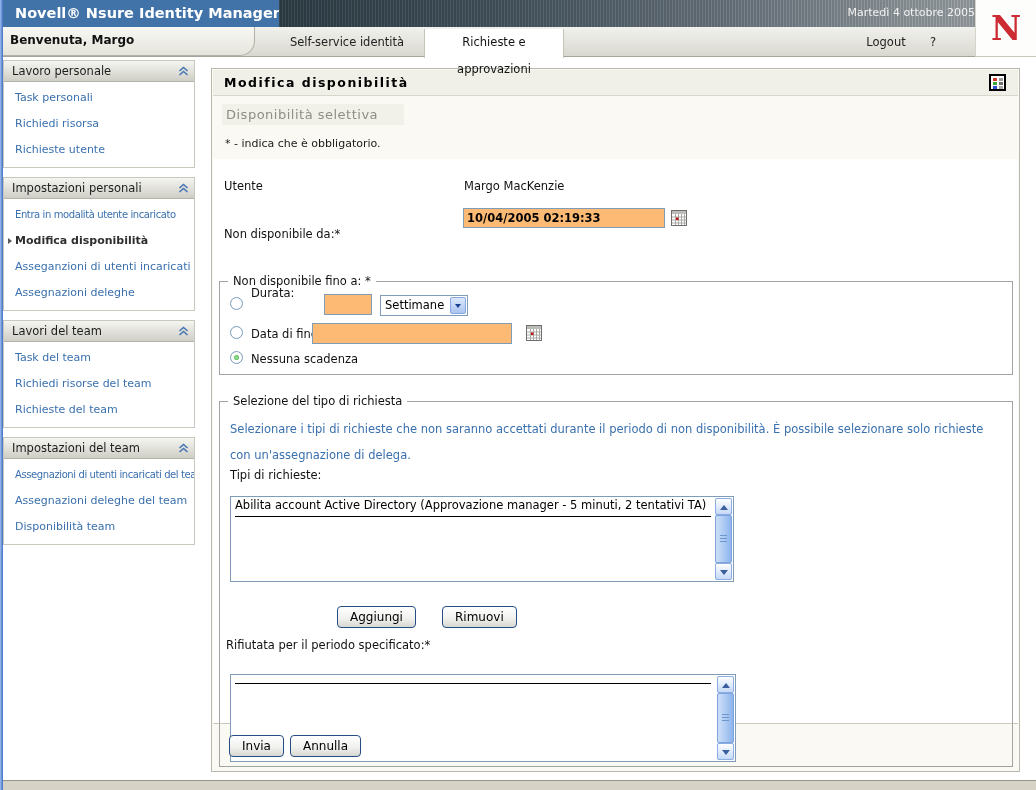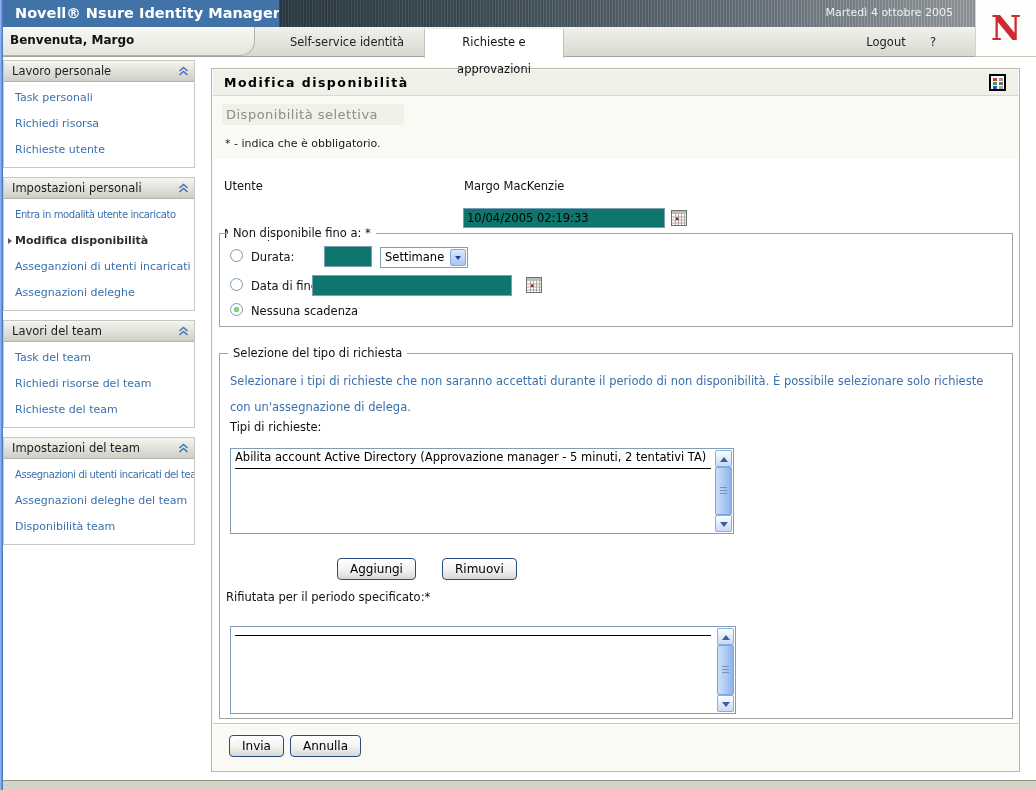--- a/index.html
+++ b/index.html
@@ -17,21 +17,21 @@
 
   
   .topband { position:absolute; left:3px; top:0; width:972px; height:27px; }
   .novell-title { position:absolute; left:0; top:0; width:276px; height:27px;
     background:#4173a9; color:#fff; font-weight:bold; font-size:14.5px;
     line-height:27px; padding-left:12px; white-space:nowrap; }
   .texband { position:absolute; left:276px; top:0; right:0; height:27px;
     background:
       repeating-linear-gradient(90deg, rgba(255,255,255,0.06) 0 1px, rgba(0,0,0,0.10) 1px 3px),
       linear-gradient(90deg,#2e3d46,#42525c 30%,#6b7680 65%,#8f979c 90%,#99a0a4);
-    color:#f2f2f2; font-size:11px; text-align:right; line-height:25px; padding-right:22px; }
+    color:#f2f2f2; font-size:11px; text-align:right; line-height:25px; padding-right:0; }
   .logo-box { position:absolute; left:975px; top:0; width:61px; height:57px;
     background:#fdfdfc; border-left:1px solid #d5d3ca; border-bottom:1px solid #c9c7bd;
     text-align:center; }
   .logo-n { font-size:33px; font-weight:bold; color:#cc2b31; line-height:57px;
     font-family:"DejaVu Serif","Liberation Serif",serif; }
 
   
   .subband { position:absolute; left:3px; top:27px; width:972px; height:30px;
     background:linear-gradient(180deg,#f1f1ed,#d9d8d0); border-bottom:1px solid #a6a49a; }
   .welcome-tab { position:absolute; left:0; top:0; width:252px; height:29px;
@@ -77,24 +77,24 @@
     background:#fff; border:2px solid #000; }
   .portlet-icon i { position:absolute; width:4px; height:3px; }
   .subtitle { position:absolute; left:10px; top:35px; font-size:13px; letter-spacing:0.5px;
     color:#8e8e86; background:#f1f0e9; padding:3px 26px 3px 4px; white-space:nowrap; }
   .required-note { position:absolute; left:13px; top:68px; font-size:11px; color:#1a1a1a; }
 
   .form-white { position:absolute; left:1px; right:1px; top:90px; height:565px;
     background:#ffffff; border-bottom:1px solid #c9c8bd; }
   .flabel { position:absolute; font-size:11.5px; color:#111; white-space:nowrap; }
   .fvalue { position:absolute; font-size:11.5px; color:#111; white-space:nowrap; }
-  .txt-input { position:absolute; border:1px solid #7f9db9; background:#0f766e;
-    font-family:inherit; font-size:11.5px; padding:3px 3px; color:#000; }
-
-  .xfieldset { position:absolute; border:1px solid #a3a3a0; }
+  .txt-input { position:absolute; border:1px solid #7f9db9; background:#fdba74;
+    font-family:inherit; font-size:11.5px; padding:3px 3px; color:#000;font-weight:bold; }
+
+  .xfieldset { position:absolute; border:1px solid #a3a3a0;margin-top:48px; }
   .xlegend { position:absolute; top:-8px; left:8px; background:#fff; padding:0 5px;
     font-size:11.5px; color:#111; white-space:nowrap; }
 
   .radio { position:absolute; width:13px; height:13px; border-radius:50%;
     border:1px solid #7b9ebd; background:radial-gradient(#fff 55%,#e7eef6); }
   .radio.sel::after { content:""; position:absolute; left:3px; top:3px; width:5px; height:5px;
     border-radius:50%; background:radial-gradient(#94e094 20%,#2f9e2f); }
 
   .xp-select { position:absolute; height:21px; border:1px solid #7f9db9; background:#fff;
     font-size:11.5px; }
@@ -252,21 +252,21 @@
         <rect x="0.5" y="0.5" width="15" height="15" fill="#fff" stroke="#6f6f6f"></rect>
         <rect x="1" y="1" width="14" height="3" fill="#bcbcb8"></rect>
         <path d="M1 7h14M1 10h14M1 13h14M4.5 4v11M7.5 4v11M10.5 4v11M13.5 4v11" stroke="#a9a9a5" stroke-width="1"></path>
         <rect x="5" y="7.5" width="2.5" height="2.5" fill="#c11111"></rect>
       </svg>
 
     <div class="xfieldset" style="left:6px; top:74px; width:794px; height:94px;">
       <span class="xlegend">Non disponibile fino a: *</span>
 
       <div class="radio" style="left:10px; top:15px;"></div>
-      <div class="flabel" style="left:31px; top:16px;">Durata:</div>
+      <div class="flabel" style="left:31px; top:4px;">Durata:</div>
       <input class="txt-input" style="left: 104px; top: 12px; width: 48px; height: 21px;">
       <div class="xp-select" style="left:160px; top:13px; width:88px;">
         <span class="val">Settimane</span>
         <span class="btn"></span>
       </div>
 
       <div class="radio" style="left:10px; top:44px;"></div>
       <div class="flabel" style="left:31px; top:45px;">Data di fine:</div>
       <input class="txt-input" style="left: 92px; top: 41px; width: 200px; height: 21px;">
       <svg class="cal-icon" style="left:306px; top:43px;" width="16" height="16" viewBox="0 0 16 16">

